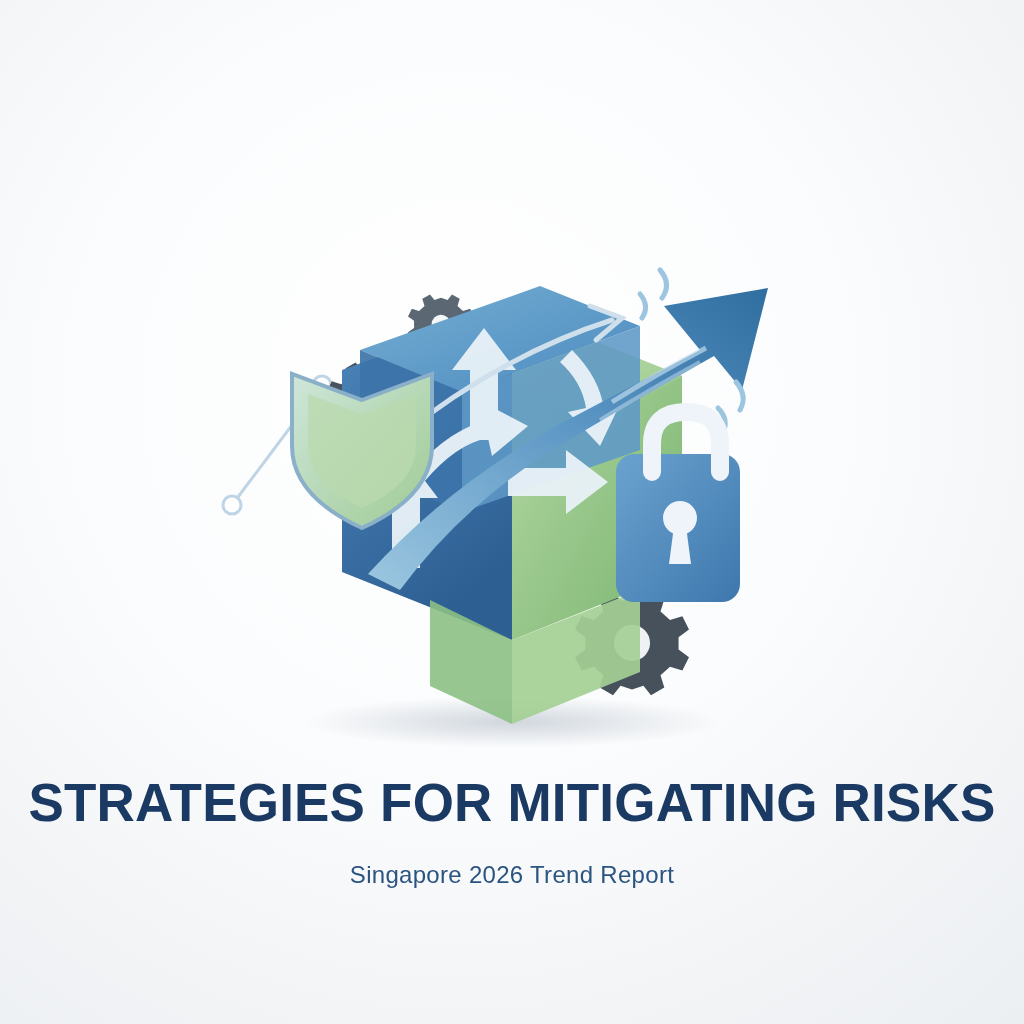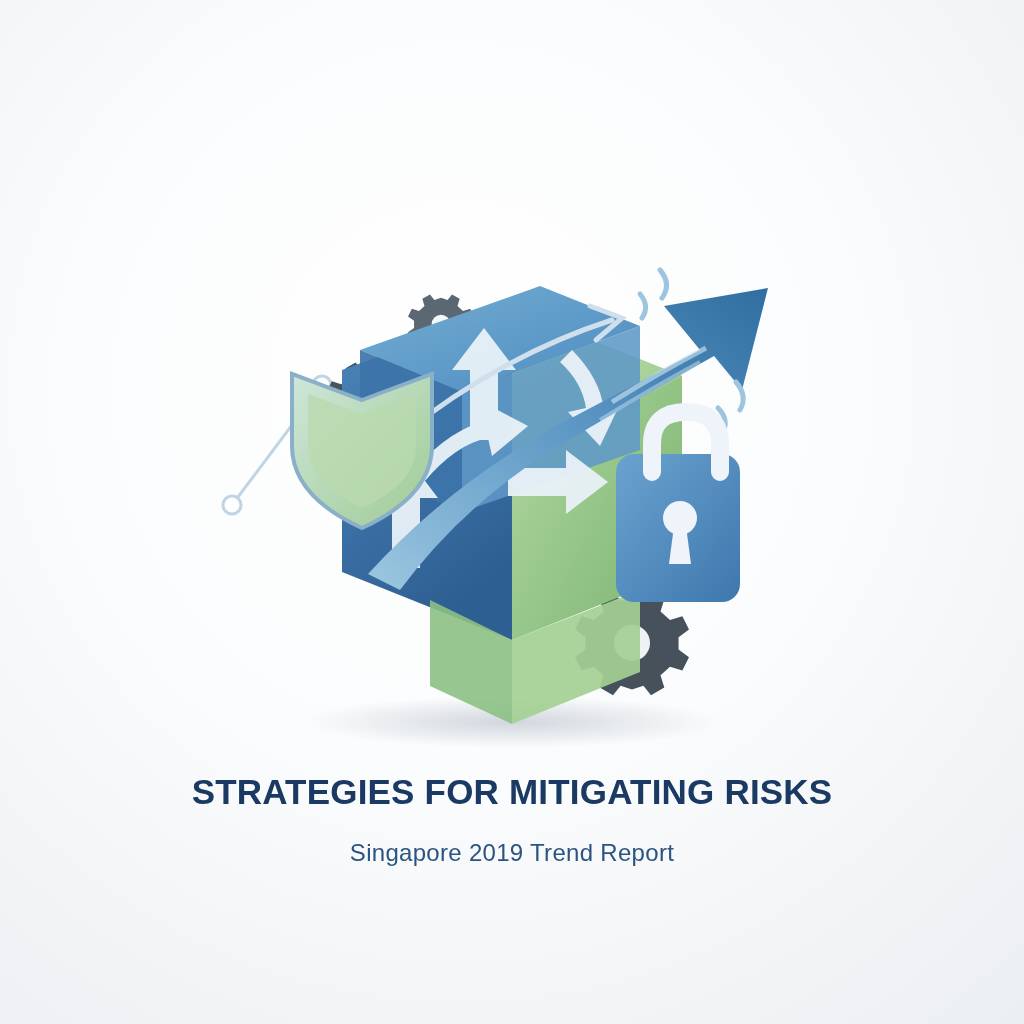--- a/index.html
+++ b/index.html
@@ -32,21 +32,21 @@
   }
   .caption-block {
     position: absolute;
     left: 0;
     top: 770px;
     width: 1024px;
     text-align: center;
   }
   .title-line {
     font-weight: bold;
-    font-size: 35px;
+    font-size: 53px;
     letter-spacing: 0.2px;
     line-height: 1.23;
     color: #1b3a63;
     text-transform: uppercase;
     white-space: nowrap;
   }
   .subtitle-line {
     margin-top: 26px;
     font-size: 24px;
     color: #2b5481;
@@ -169,16 +169,16 @@
         <rect x="616" y="334" width="124" height="148" rx="18" fill="url(#gLock)"></rect>
         <path d="M652,352 L652,324 Q652,292 686,292 Q720,292 720,324 L720,352" fill="none" stroke="#eef4f9" stroke-width="18" stroke-linecap="round"></path>
         <circle cx="680" cy="398" r="17" fill="#eef4f9"></circle>
         <path d="M674,406 L686,406 L691,444 L669,444 Z" fill="#eef4f9"></path>
       </g>
     </svg>
   </div>
 
   <div class="caption-block">
     <div class="title-line">Strategies for Mitigating Risks</div>
-    <div class="subtitle-line">Singapore 2019 Trend Report</div>
+    <div class="subtitle-line">Singapore 2026 Trend Report</div>
   </div>
 
 </div>
 
 </body></html>

